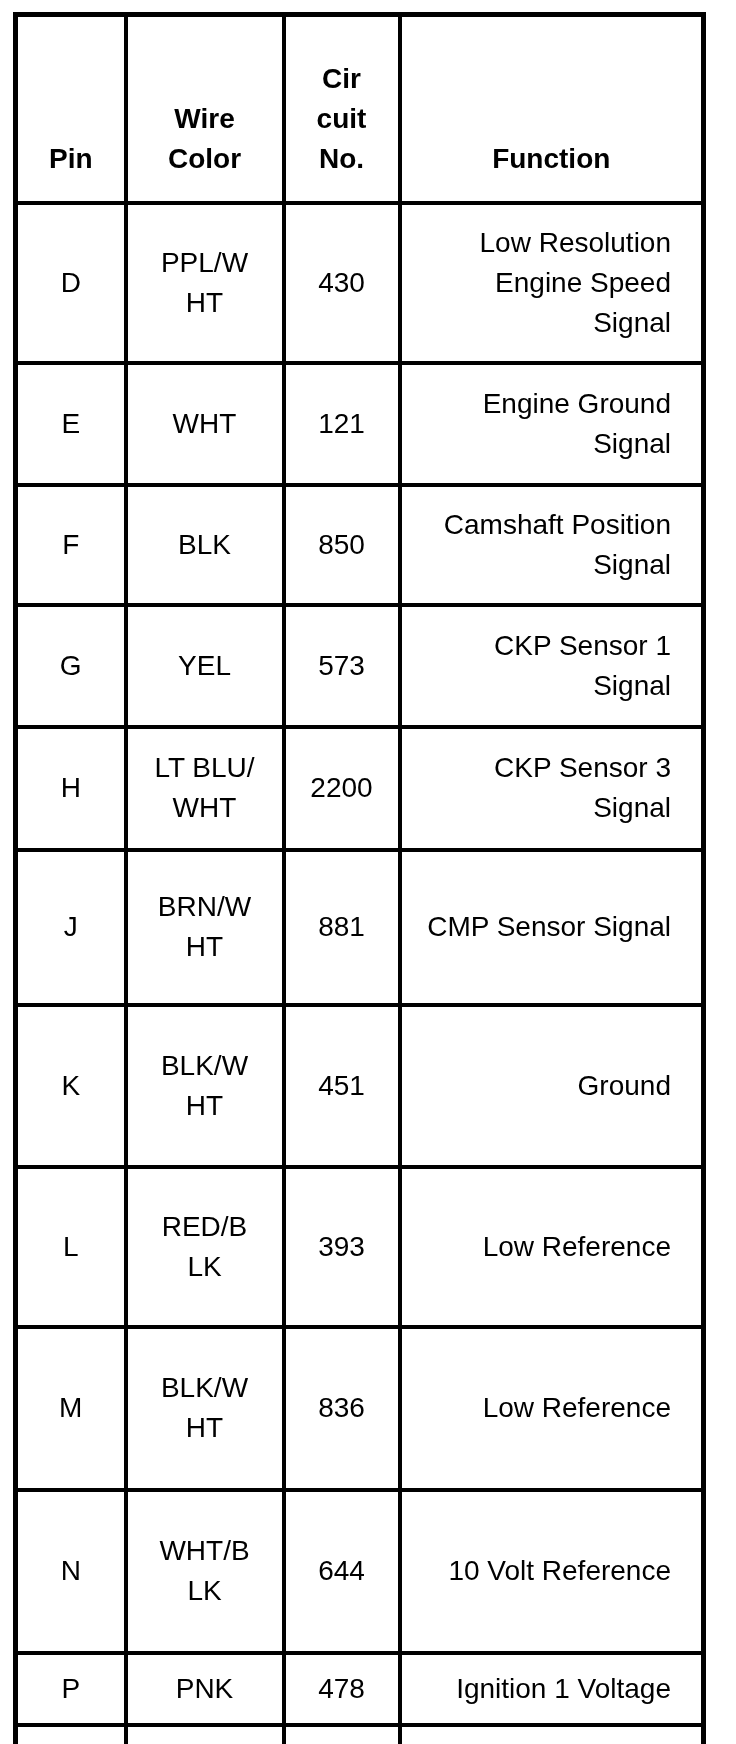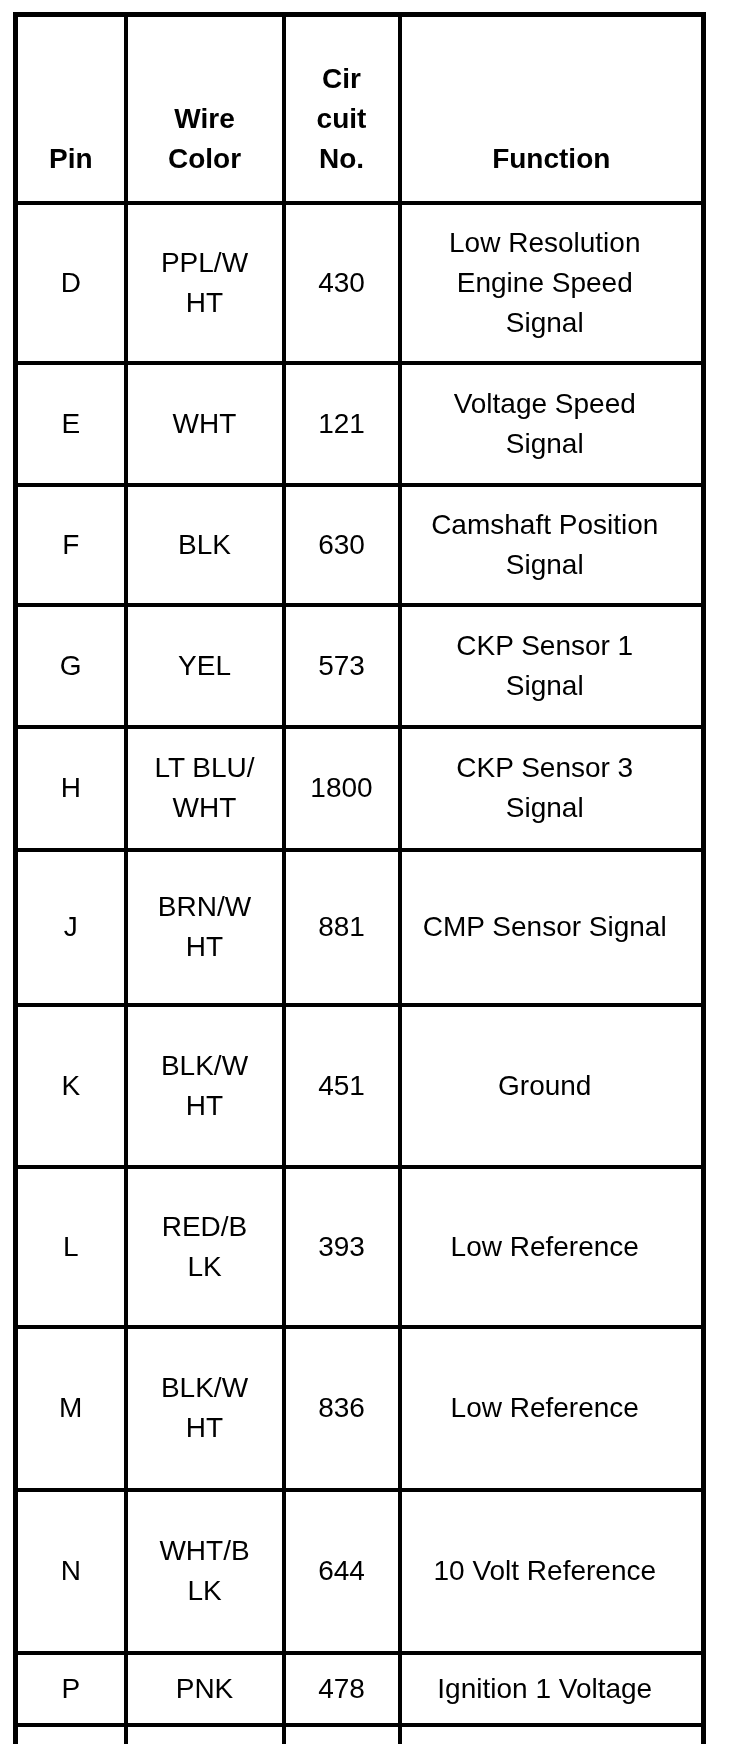--- a/index.html
+++ b/index.html
@@ -40,21 +40,21 @@
     font-weight: bold;
     vertical-align: bottom;
     padding-bottom: 22px;
   }
   td {
     vertical-align: middle;
     text-align: center;
     font-weight: normal;
   }
   td.function {
-    text-align: center;
+    text-align: right;
     padding-left: 17px;
     padding-right: 30px;
   }
   
   tbody.rows tr:nth-child(1)  { height: 160px; } 
   tbody.rows tr:nth-child(2)  { height: 122px; } 
   tbody.rows tr:nth-child(3)  { height: 120px; } 
   tbody.rows tr:nth-child(4)  { height: 122px; } 
   tbody.rows tr:nth-child(5)  { height: 123px; } 
   tbody.rows tr:nth-child(6)  { height: 155px; } 
@@ -92,42 +92,42 @@
     <td class="cell wire">PPL/W
 HT</td>
     <td class="cell circuit">430</td>
     <td class="cell function function-col">Low Resolution Engine Speed Signal</td>
   </tr>
 
   <tr class="data-row">
     <td class="cell pin">E</td>
     <td class="cell wire">WHT</td>
     <td class="cell circuit">121</td>
-    <td class="cell function function-col">Voltage Speed Signal</td>
+    <td class="cell function function-col">Engine Ground Signal</td>
   </tr>
 
   <tr class="data-row">
     <td class="cell pin">F</td>
     <td class="cell wire">BLK</td>
-    <td class="cell circuit">630</td>
+    <td class="cell circuit">850</td>
     <td class="cell function function-col">Camshaft Position Signal</td>
   </tr>
 
   <tr class="data-row">
     <td class="cell pin">G</td>
     <td class="cell wire">YEL</td>
     <td class="cell circuit">573</td>
     <td class="cell function function-col">CKP Sensor 1 Signal</td>
   </tr>
 
   <tr class="data-row">
     <td class="cell pin">H</td>
     <td class="cell wire">LT BLU/
 WHT</td>
-    <td class="cell circuit">1800</td>
+    <td class="cell circuit">2200</td>
     <td class="cell function function-col">CKP Sensor 3 Signal</td>
   </tr>
 
   <tr class="data-row">
     <td class="cell pin">J</td>
     <td class="cell wire">BRN/W
 HT</td>
     <td class="cell circuit">881</td>
     <td class="cell function function-col">CMP Sensor Signal</td>
   </tr>

